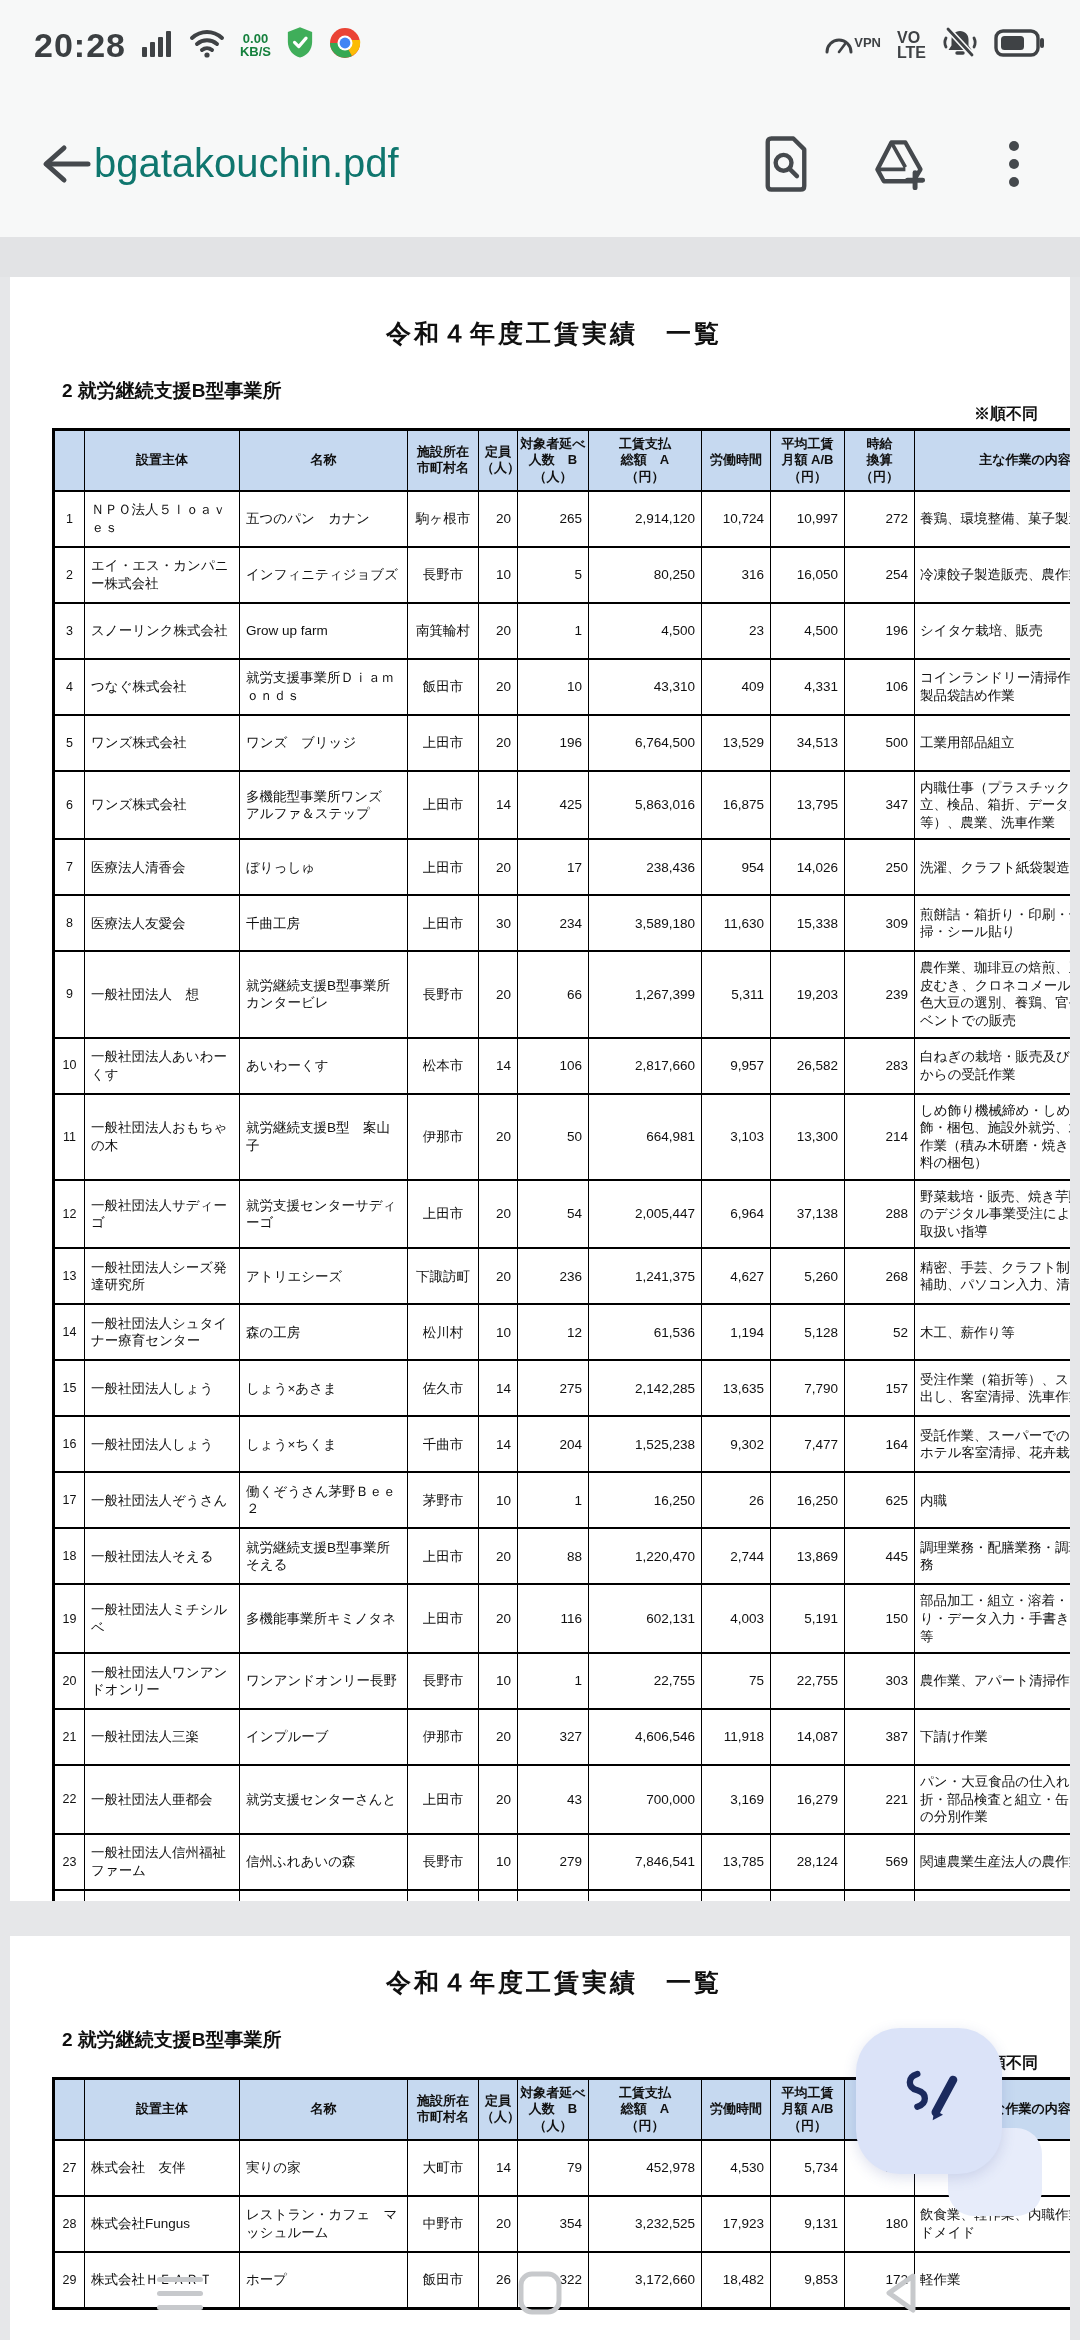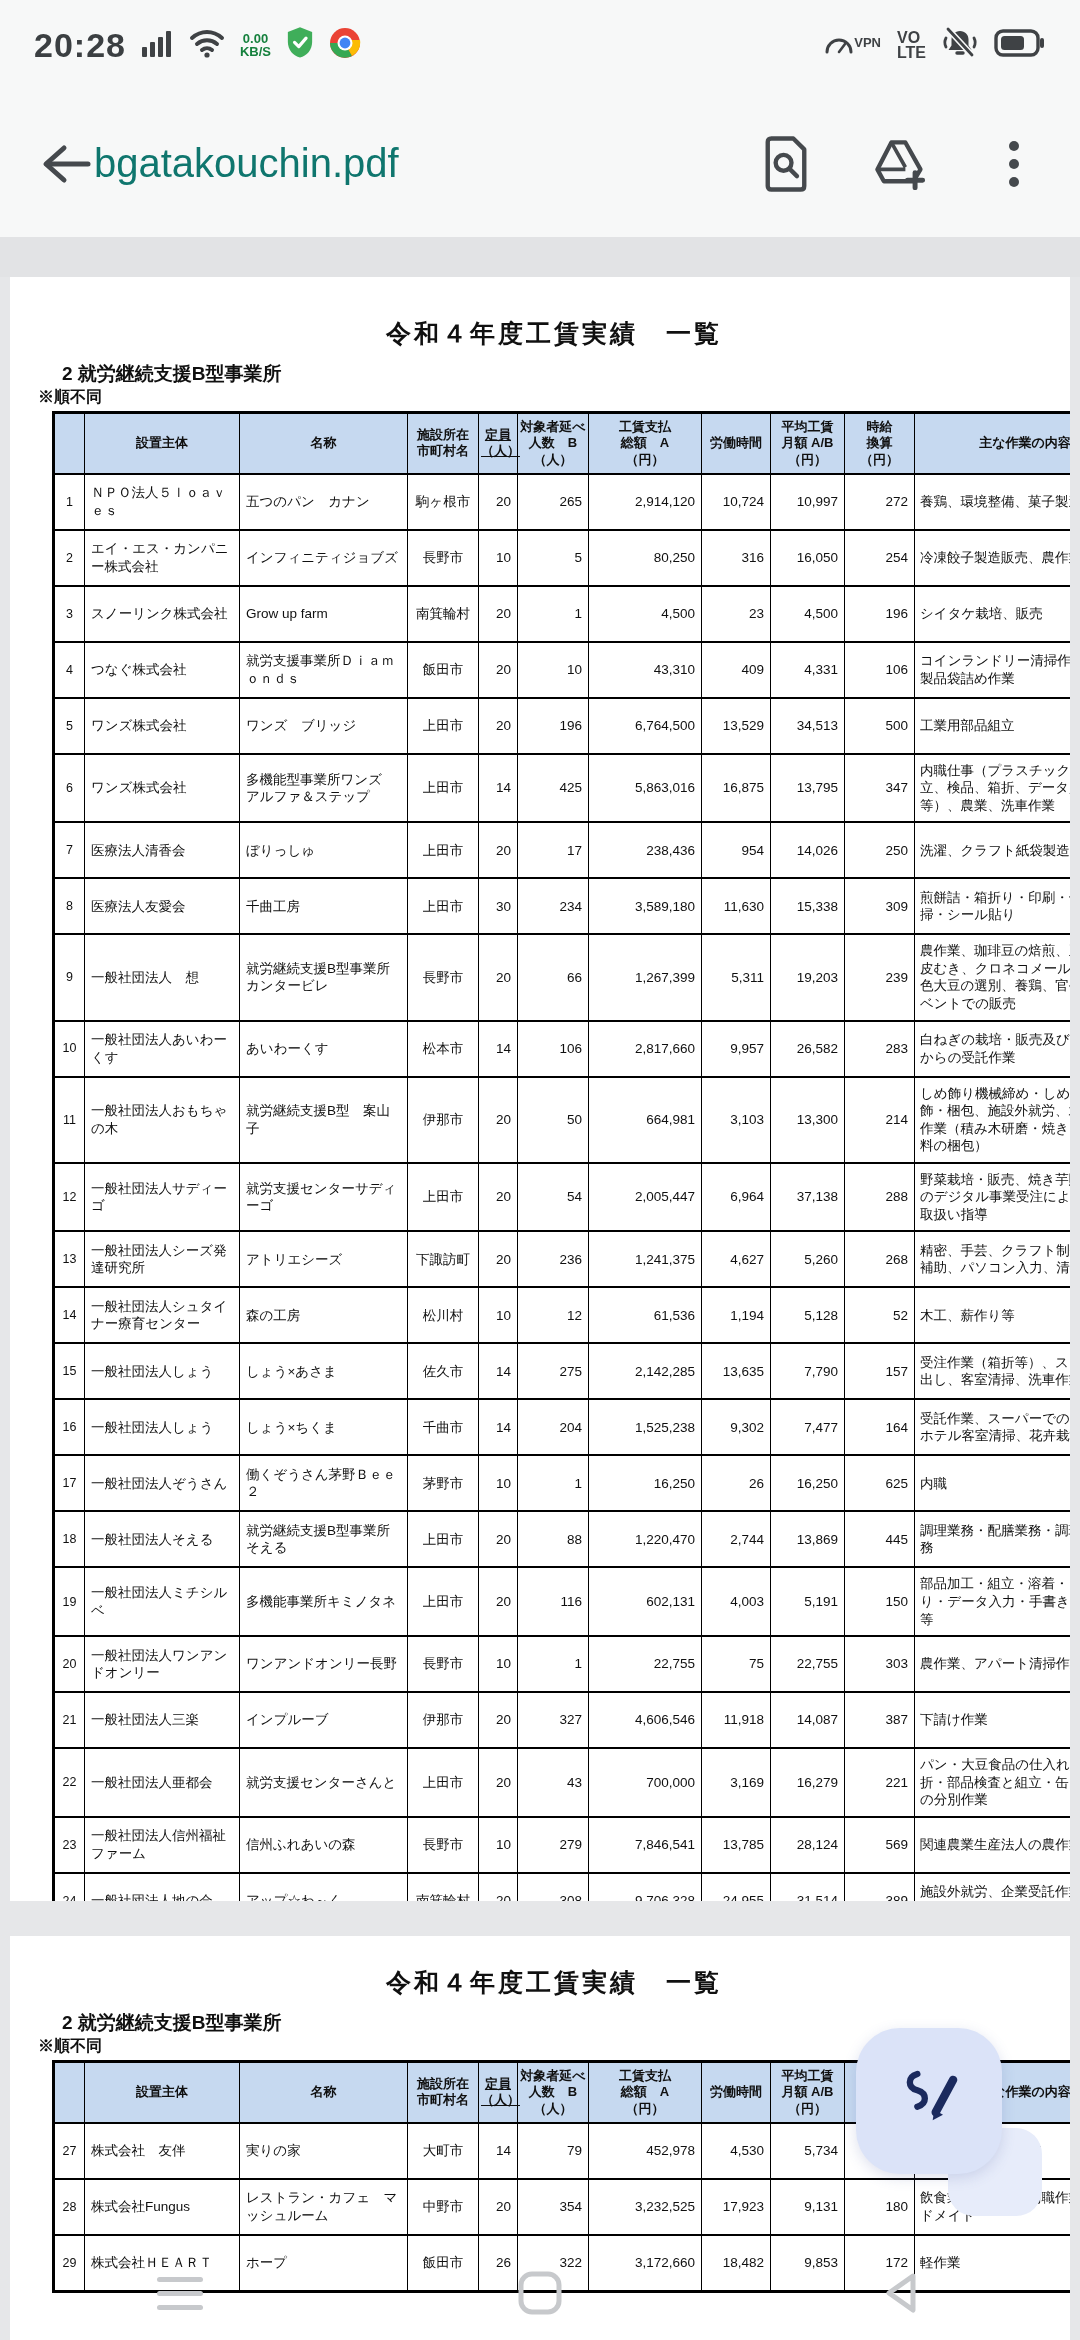--- a/index.html
+++ b/index.html
@@ -19,32 +19,32 @@
   .app-title{font-size:40px;color:#0f766e;flex:0 1 auto;
     white-space:nowrap;overflow:hidden;text-overflow:ellipsis;}
   .app-actions{margin-left:auto;display:flex;align-items:center;gap:58px;}
   .icon-btn{display:flex;align-items:center;justify-content:center;width:56px;height:56px;}
   .band{position:absolute;top:237px;left:0;right:0;height:40px;background:#e2e3e5;}
   
   .page{position:absolute;left:10px;right:10px;background:#ffffff;box-sizing:border-box;padding-left:28px;}
   .page1{top:277px;height:1624px;overflow:hidden;}
   .page2{top:1936px;height:404px;overflow:hidden;}
   .doc-title{text-align:center;font-size:25px;font-weight:700;letter-spacing:3px;padding-top:40px;}
-  .section-label{font-size:19px;font-weight:700;margin:11px 0 0 24px;}
-  .order-note{font-size:16px;font-weight:600;margin:0 32px 3px 0;}
+  .section-label{font-size:19px;font-weight:700;margin:28px 0 0 24px;}
+  .order-note{font-size:16px;font-weight:600;text-align:right;margin:0 32px 3px 0;}
   .page2 .doc-title{padding-top:30px;}
   
   table{border-collapse:collapse;table-layout:fixed;width:1026px;margin-left:14px;
     border:3px solid #000;}
   th{background:#c6d9f0;font-size:13px;font-weight:700;text-align:center;vertical-align:middle;
     white-space:pre-line;border:1px solid #000;border-bottom:2px solid #000;padding:5px 2px;height:48px;line-height:1.25;}
   td{font-size:13.5px;border:1px solid #000;border-bottom:2px solid #000;padding:7px 4px;
     vertical-align:middle;height:40px;line-height:1.3;word-break:break-all;}
   th.c0{width:25px;}  th.c1{width:150px;} th.c2{width:163px;} th.c3{width:66px;}
-  th.c4{width:34px;text-decoration:underline;}  th.c5{width:66px;text-align:center;}  th.c6{width:108px;} th.c7{width:64px;}
+  th.c4{width:34px;}  th.c5{width:66px;text-align:center;}  th.c6{width:108px;} th.c7{width:64px;}
   th.c8{width:69px;}  th.c9{width:65px;}  th.c10{width:216px;}
   td.c0{text-align:center;font-size:12.5px;}
   td.c1,td.c2{text-align:left;padding-left:6px;}
   td.c3{text-align:center;}
   td.c4,td.c5,td.c6,td.c7,td.c8,td.c9{text-align:right;padding-right:6px;}
   td.c10{text-align:left;padding-left:5px;}
   .page-indicator{position:absolute;bottom:12px;left:0;right:0;text-align:center;
     font-size:17px;color:#2b2b2b;}
   
   .fab-shadow{position:absolute;left:948px;top:2128px;width:94px;height:88px;background:#e7ecfa;

